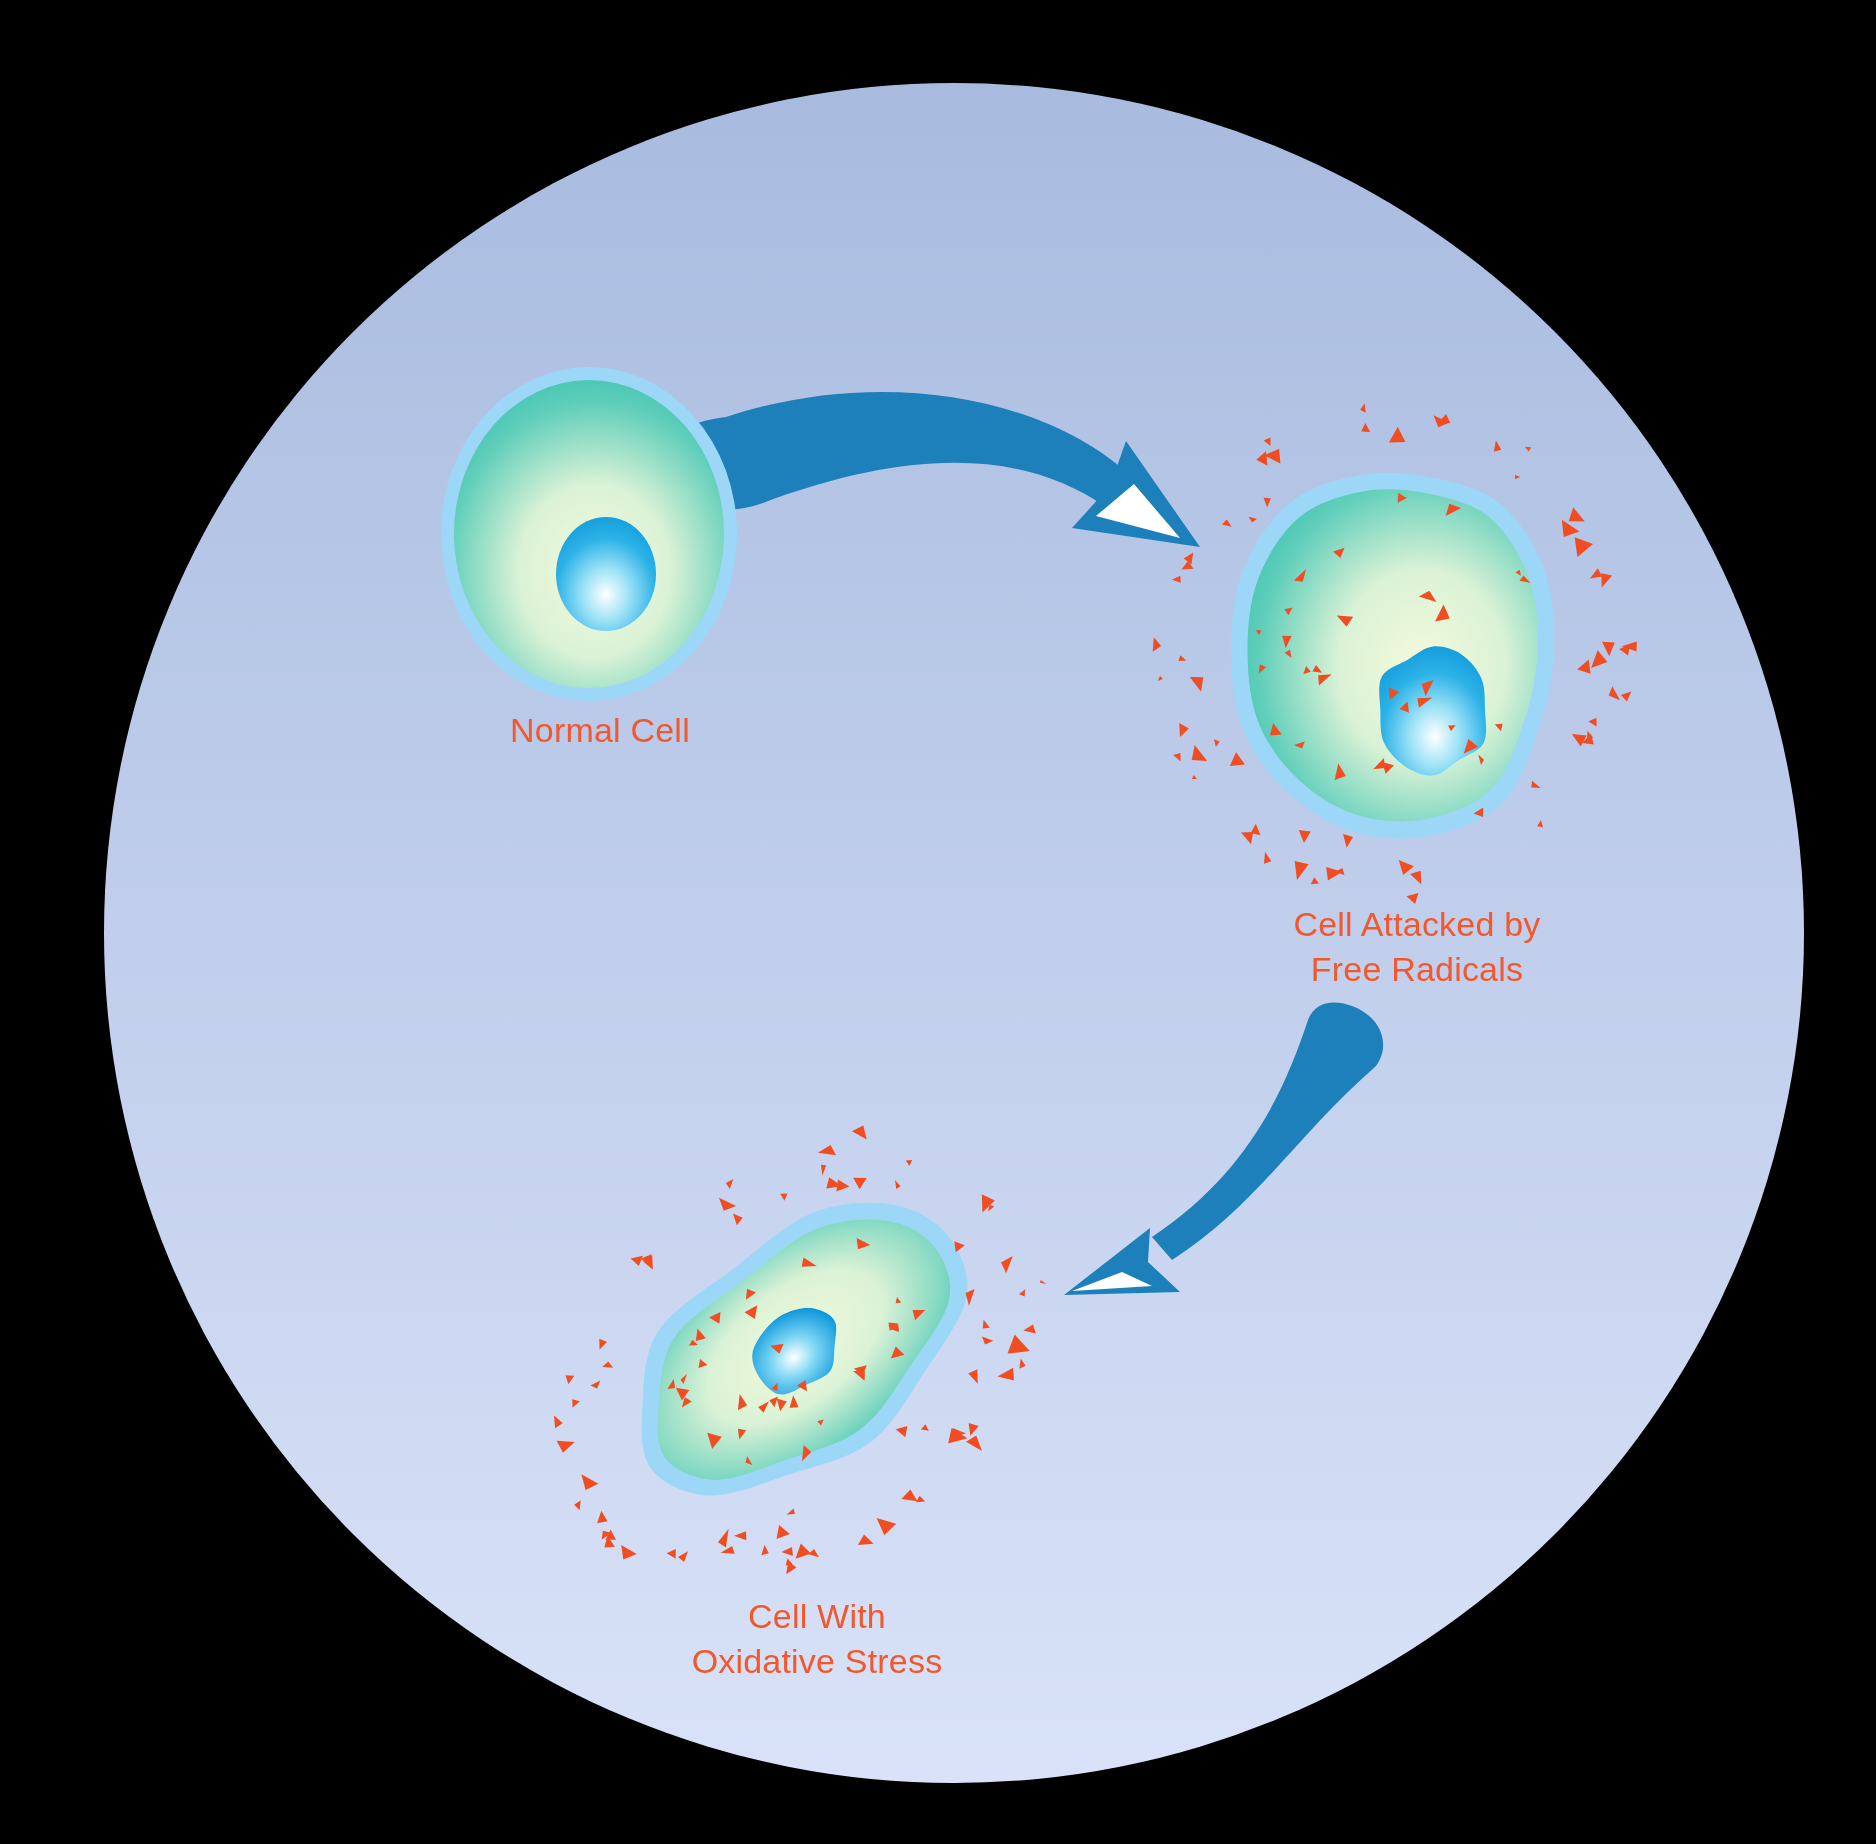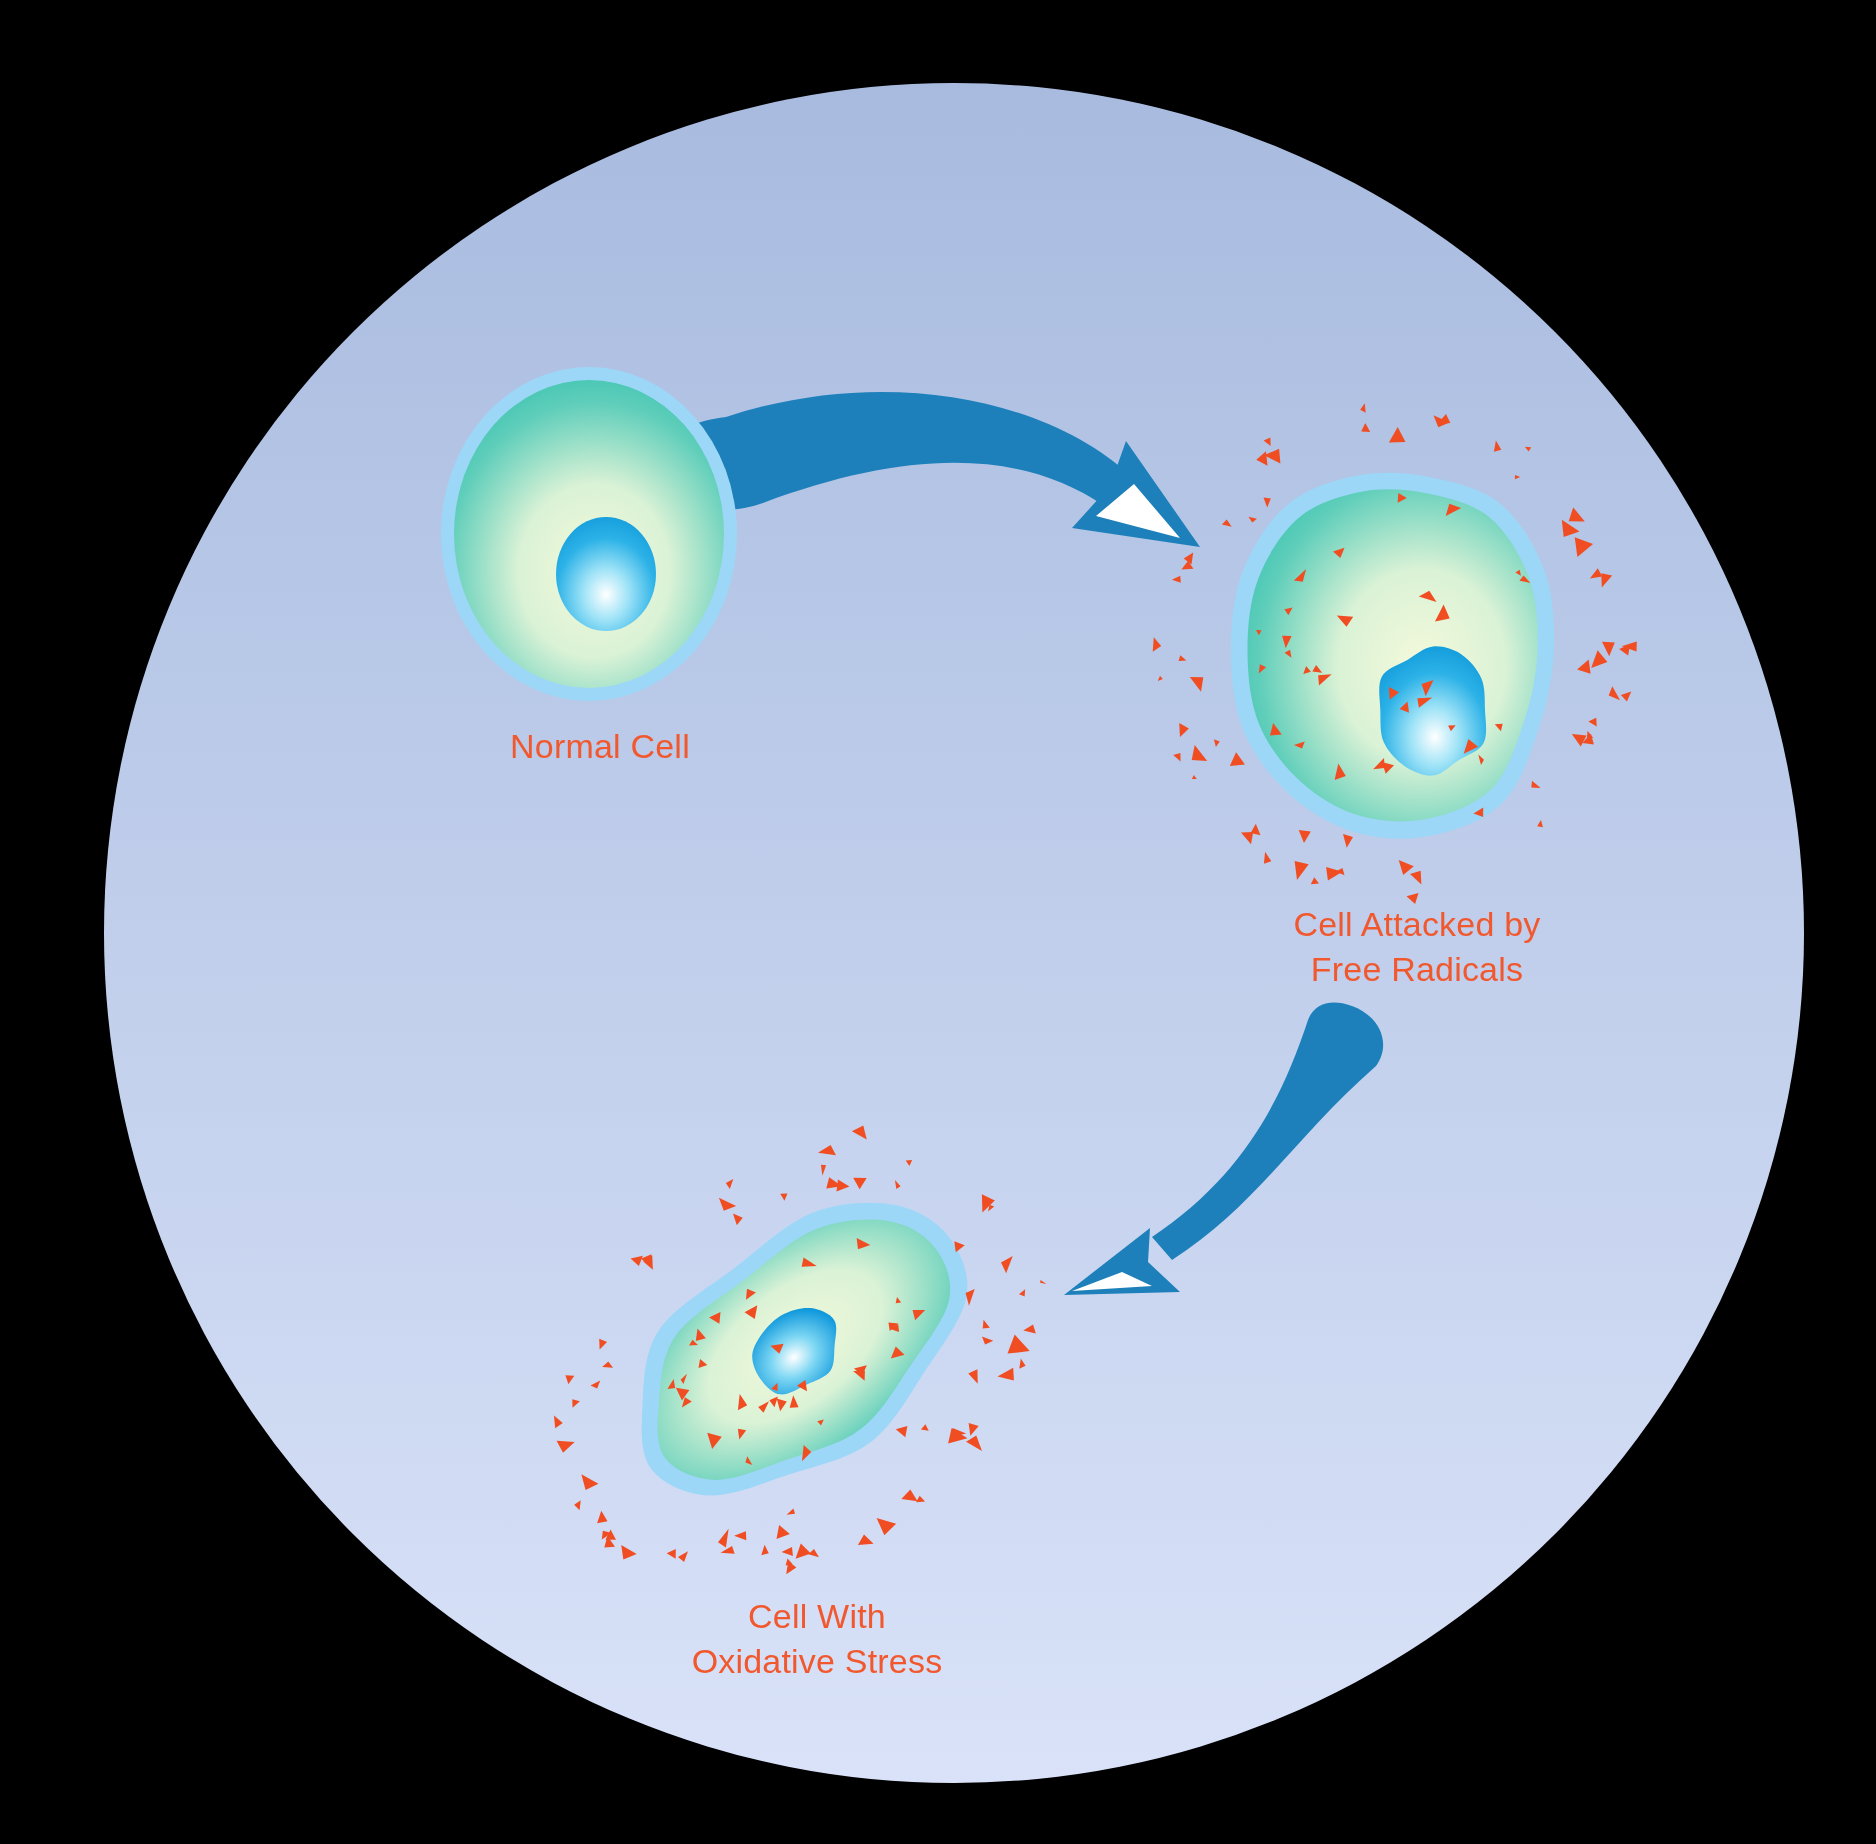--- a/index.html
+++ b/index.html
@@ -15,21 +15,21 @@
   .cell-label {
     position: absolute;
     text-align: center;
     color: var(--label-color, #f1582e);
     font-size: 34px;
     line-height: 45px;
     font-weight: 500;
     letter-spacing: 0.2px;
     pointer-events: none;
   }
-  .label-normal   { left: 450px;  top: 724px;  width: 300px; }
+  .label-normal   { left: 450px;  top: 708px;  width: 300px; }
   .label-attacked { left: 1217px; top: 902px;  width: 400px; }
   .label-stressed { left: 617px;  top: 1594px; width: 400px; }
 </style>
 </head>
 <body>
 
 <div class="stage-wrap">
 
   <svg class="diagram" width="1876" height="1844" viewBox="0 0 1876 1844">
     <defs>

